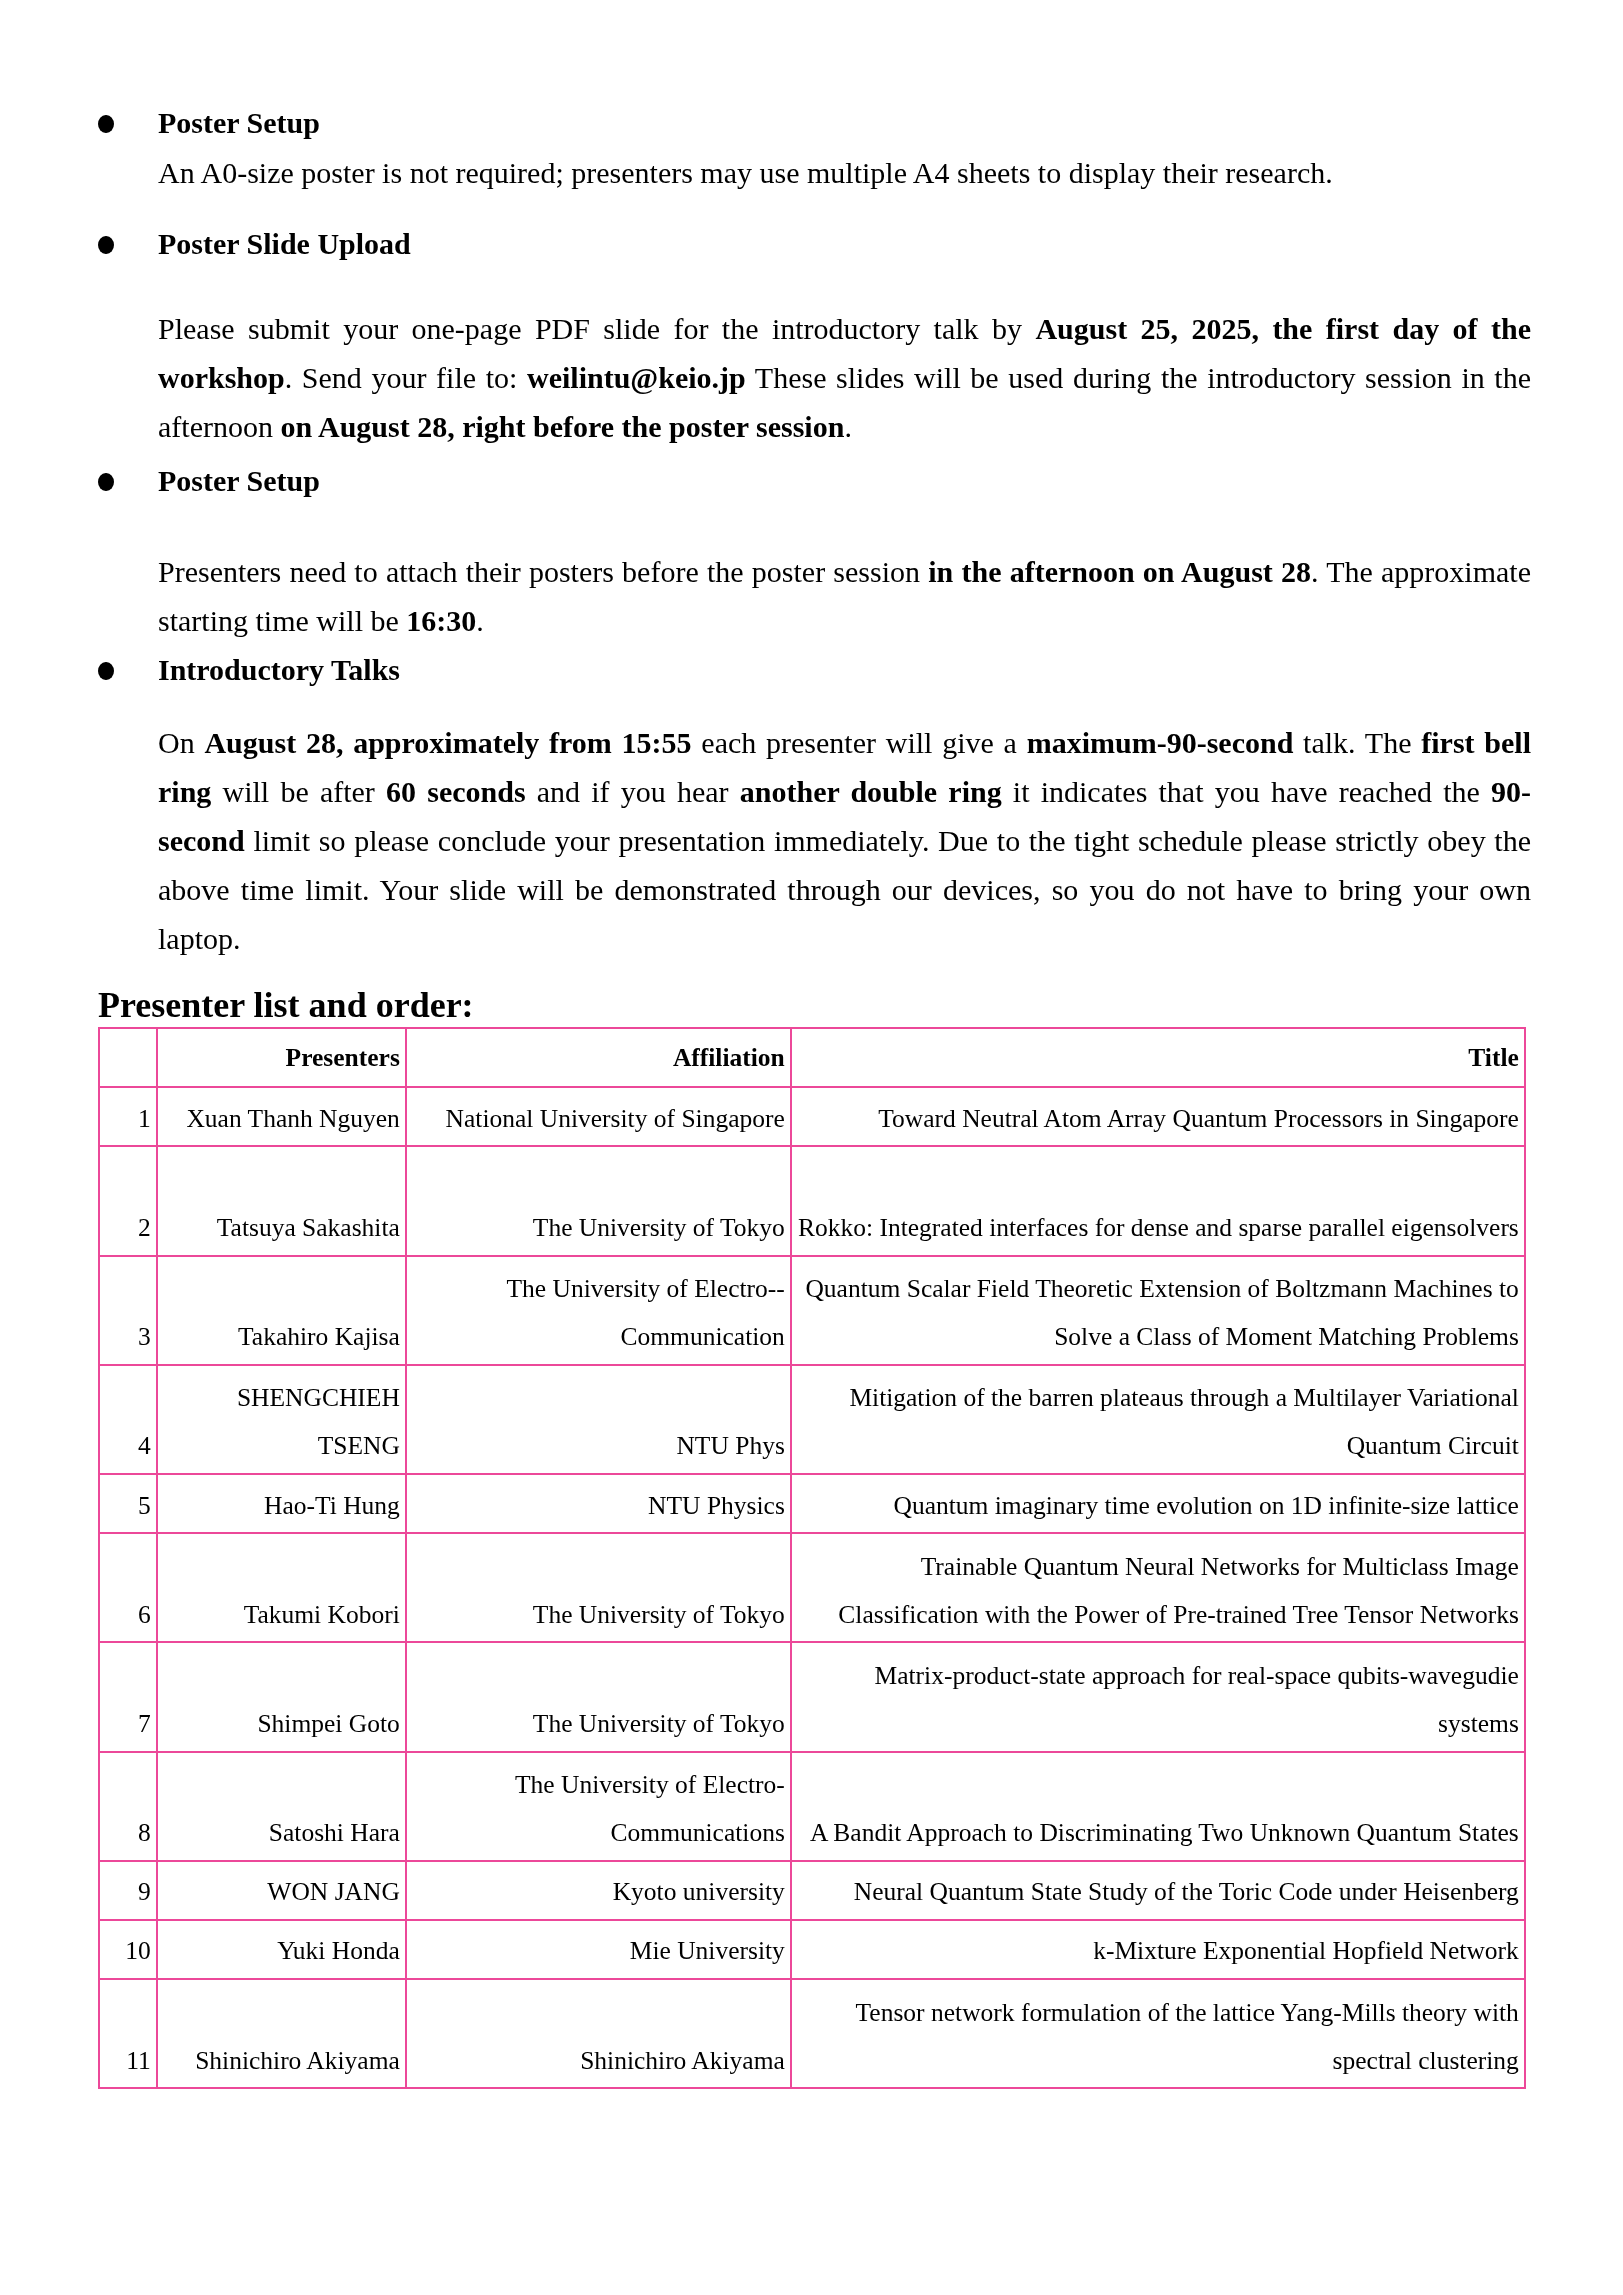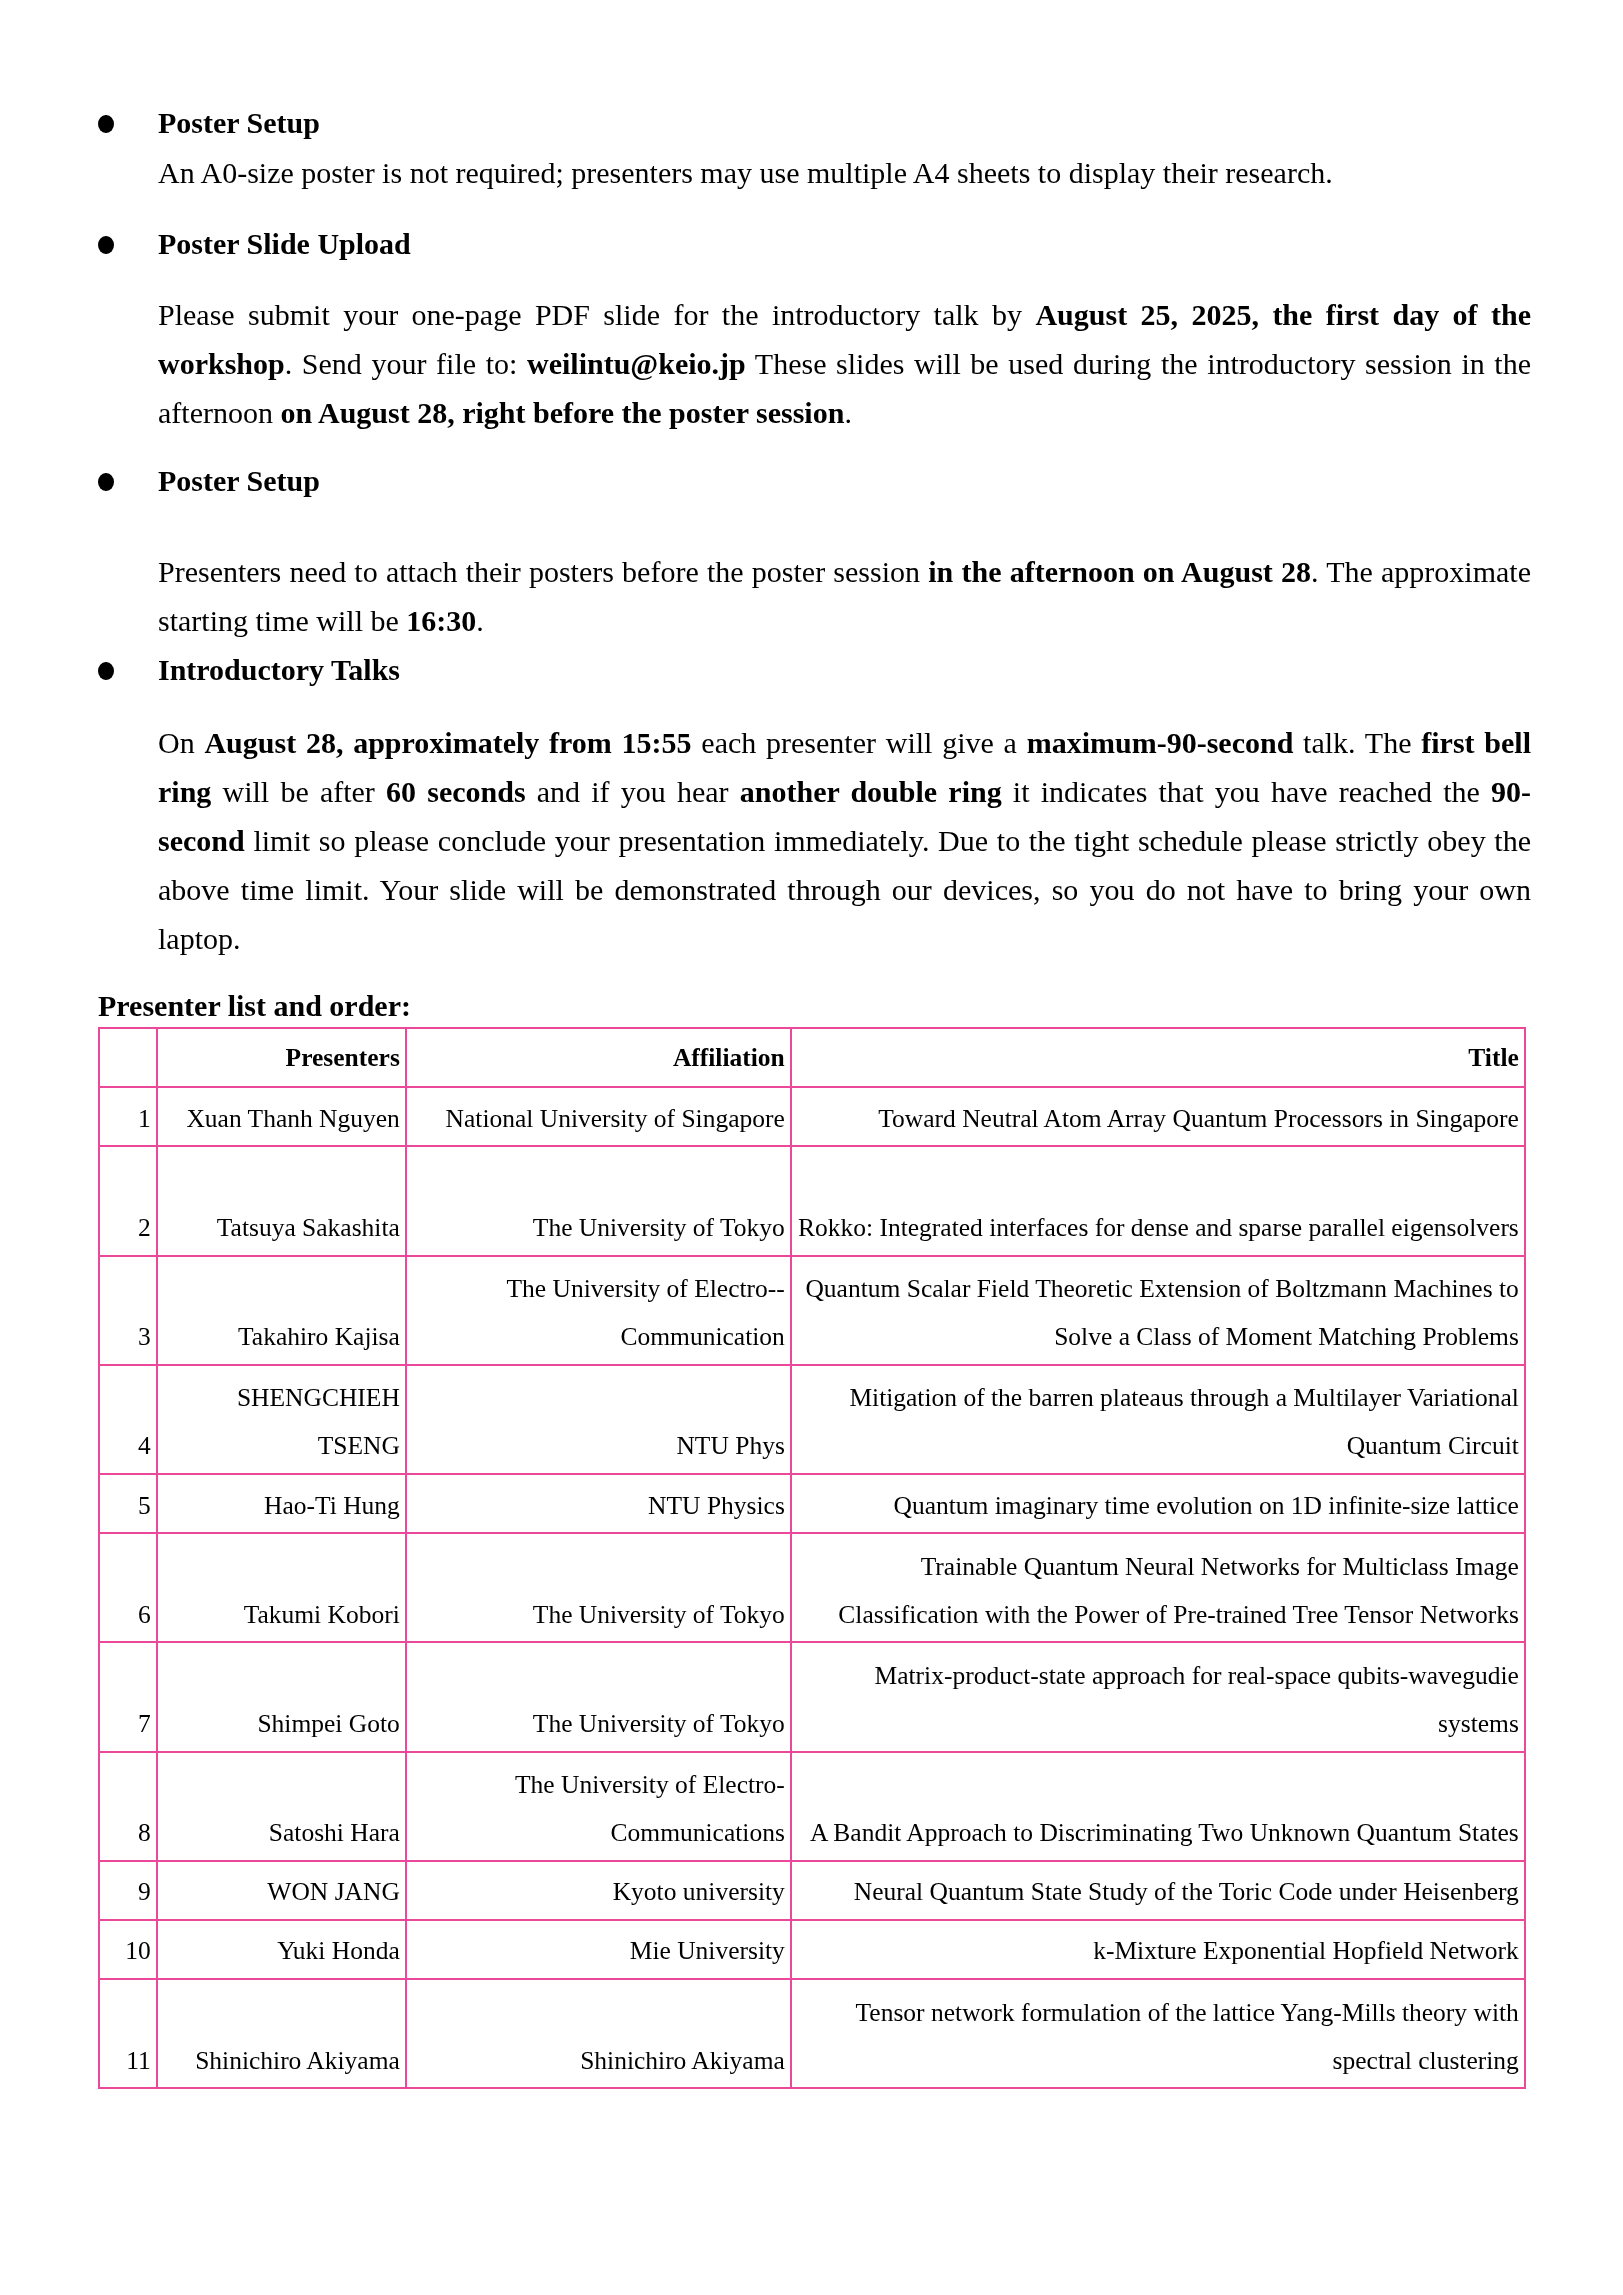--- a/index.html
+++ b/index.html
@@ -15,29 +15,29 @@
     background: #000; border-radius: 50%;
   }
   .body-text {
     padding-left: 60px; line-height: 49px; text-align: justify;
     text-align-last: left;
   }
   .body-text b { font-weight: bold; }
   #sec1 { top: 103px; }
   #sec1 .body-text { margin-top: 11px; line-height: 39px; }
   #sec2 { top: 224px; }
-  #sec2 .body-text { margin-top: 27px; }
+  #sec2 .body-text { margin-top: 41px; }
   #sec3 { top: 461px; }
   #sec3 .body-text { margin-top: 47px; }
   #sec4 { top: 650px; }
   #sec4 .body-text { margin-top: 29.4px; }
 
   .list-heading {
     position: absolute; left: 98px; top: 987px;
-    font-weight: bold; font-size: 30px; line-height: 37px;
+    font-weight: bold; font-size: 36px; line-height: 37px;
   }
   table.presenters {
     position: absolute; left: 98px; top: 1027px;
     border-collapse: collapse; font-size: 25.5px; line-height: 48px;
     table-layout: fixed; width: 1425px;
   }
   table.presenters td, table.presenters th {
     border: 2px solid #ec4899; padding: 2.6px 5.2px 2.6px 5.2px;
     vertical-align: bottom; text-align: right; font-weight: normal;
   }

